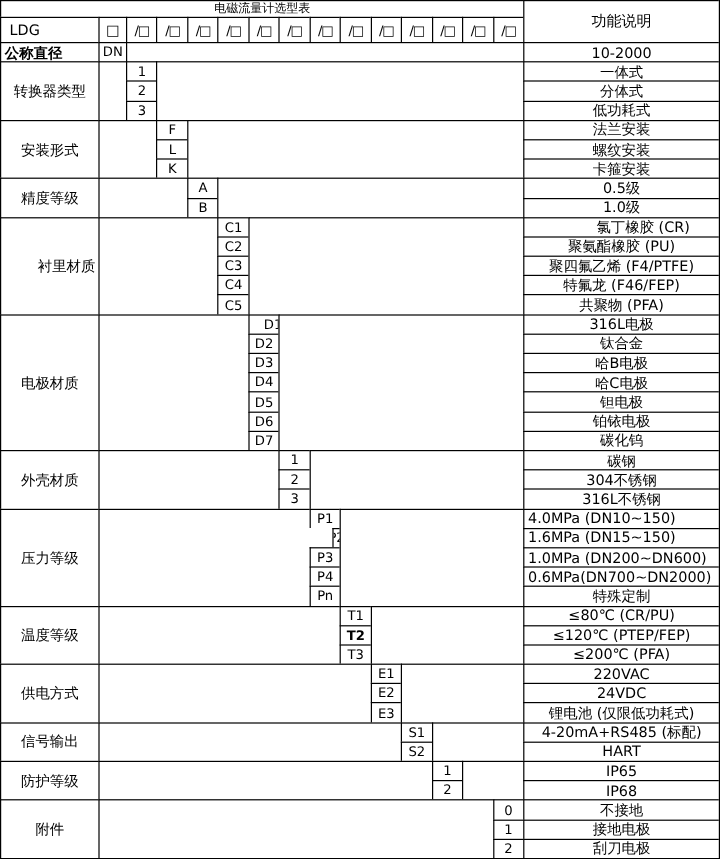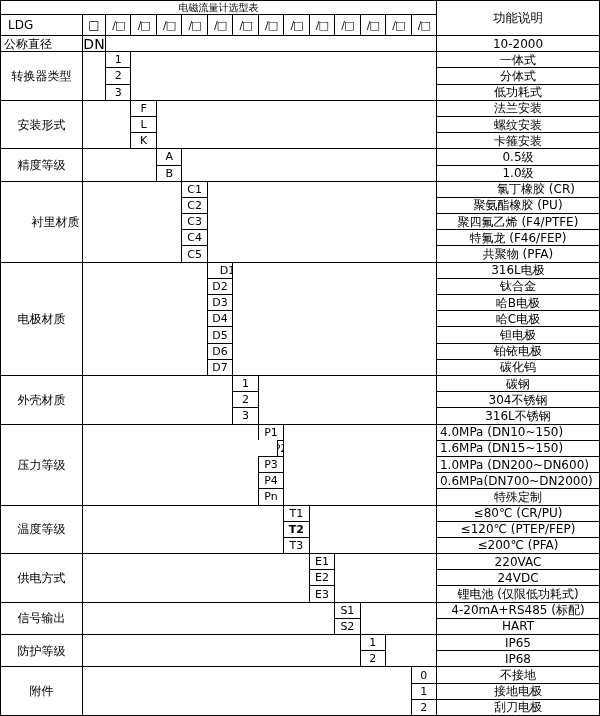--- a/index.html
+++ b/index.html
@@ -18,22 +18,22 @@
     border-top:1px solid #000;
     border-left:1px solid #000;
     display:flex; align-items:center; justify-content:center;
     font-size:12px; line-height:1;
     overflow:hidden; white-space:nowrap;
   }
   .title  { grid-area:1 / 1 / 2 / 16; font-size:10px; }
   .fhead  { grid-area:1 / 16 / 3 / 17; font-size:12.5px; }
   .ldg    { grid-area:2 / 1 / 3 / 2; justify-content:flex-start; padding-left:7px; }
   .box    { grid-area:2 / 2 / 3 / 3; }
-  .dn-label { grid-area:3 / 1 / 4 / 2; justify-content:flex-start; padding-left:3px; }
-  .dn-code  { grid-area:3 / 2 / 4 / 3; font-size:14px; }
+  .dn-label { grid-area:3 / 1 / 4 / 2; justify-content:flex-start; padding-left:3px;font-weight:bold; }
+  .dn-code  { grid-area:3 / 2 / 4 / 3; font-size:11px; }
   .dn-blank { grid-area:3 / 3 / 4 / 16; }
   .dn-desc  { grid-area:3 / 16 / 4 / 17; }
   .slot   { font-size:11px; letter-spacing:-1px; }
   .code   { font-size:11px; }
   .desc.left { justify-content:flex-start; padding-left:3px;text-align:center; }
 </style>
 </head>
 <body>
 
 <div id="grid">

